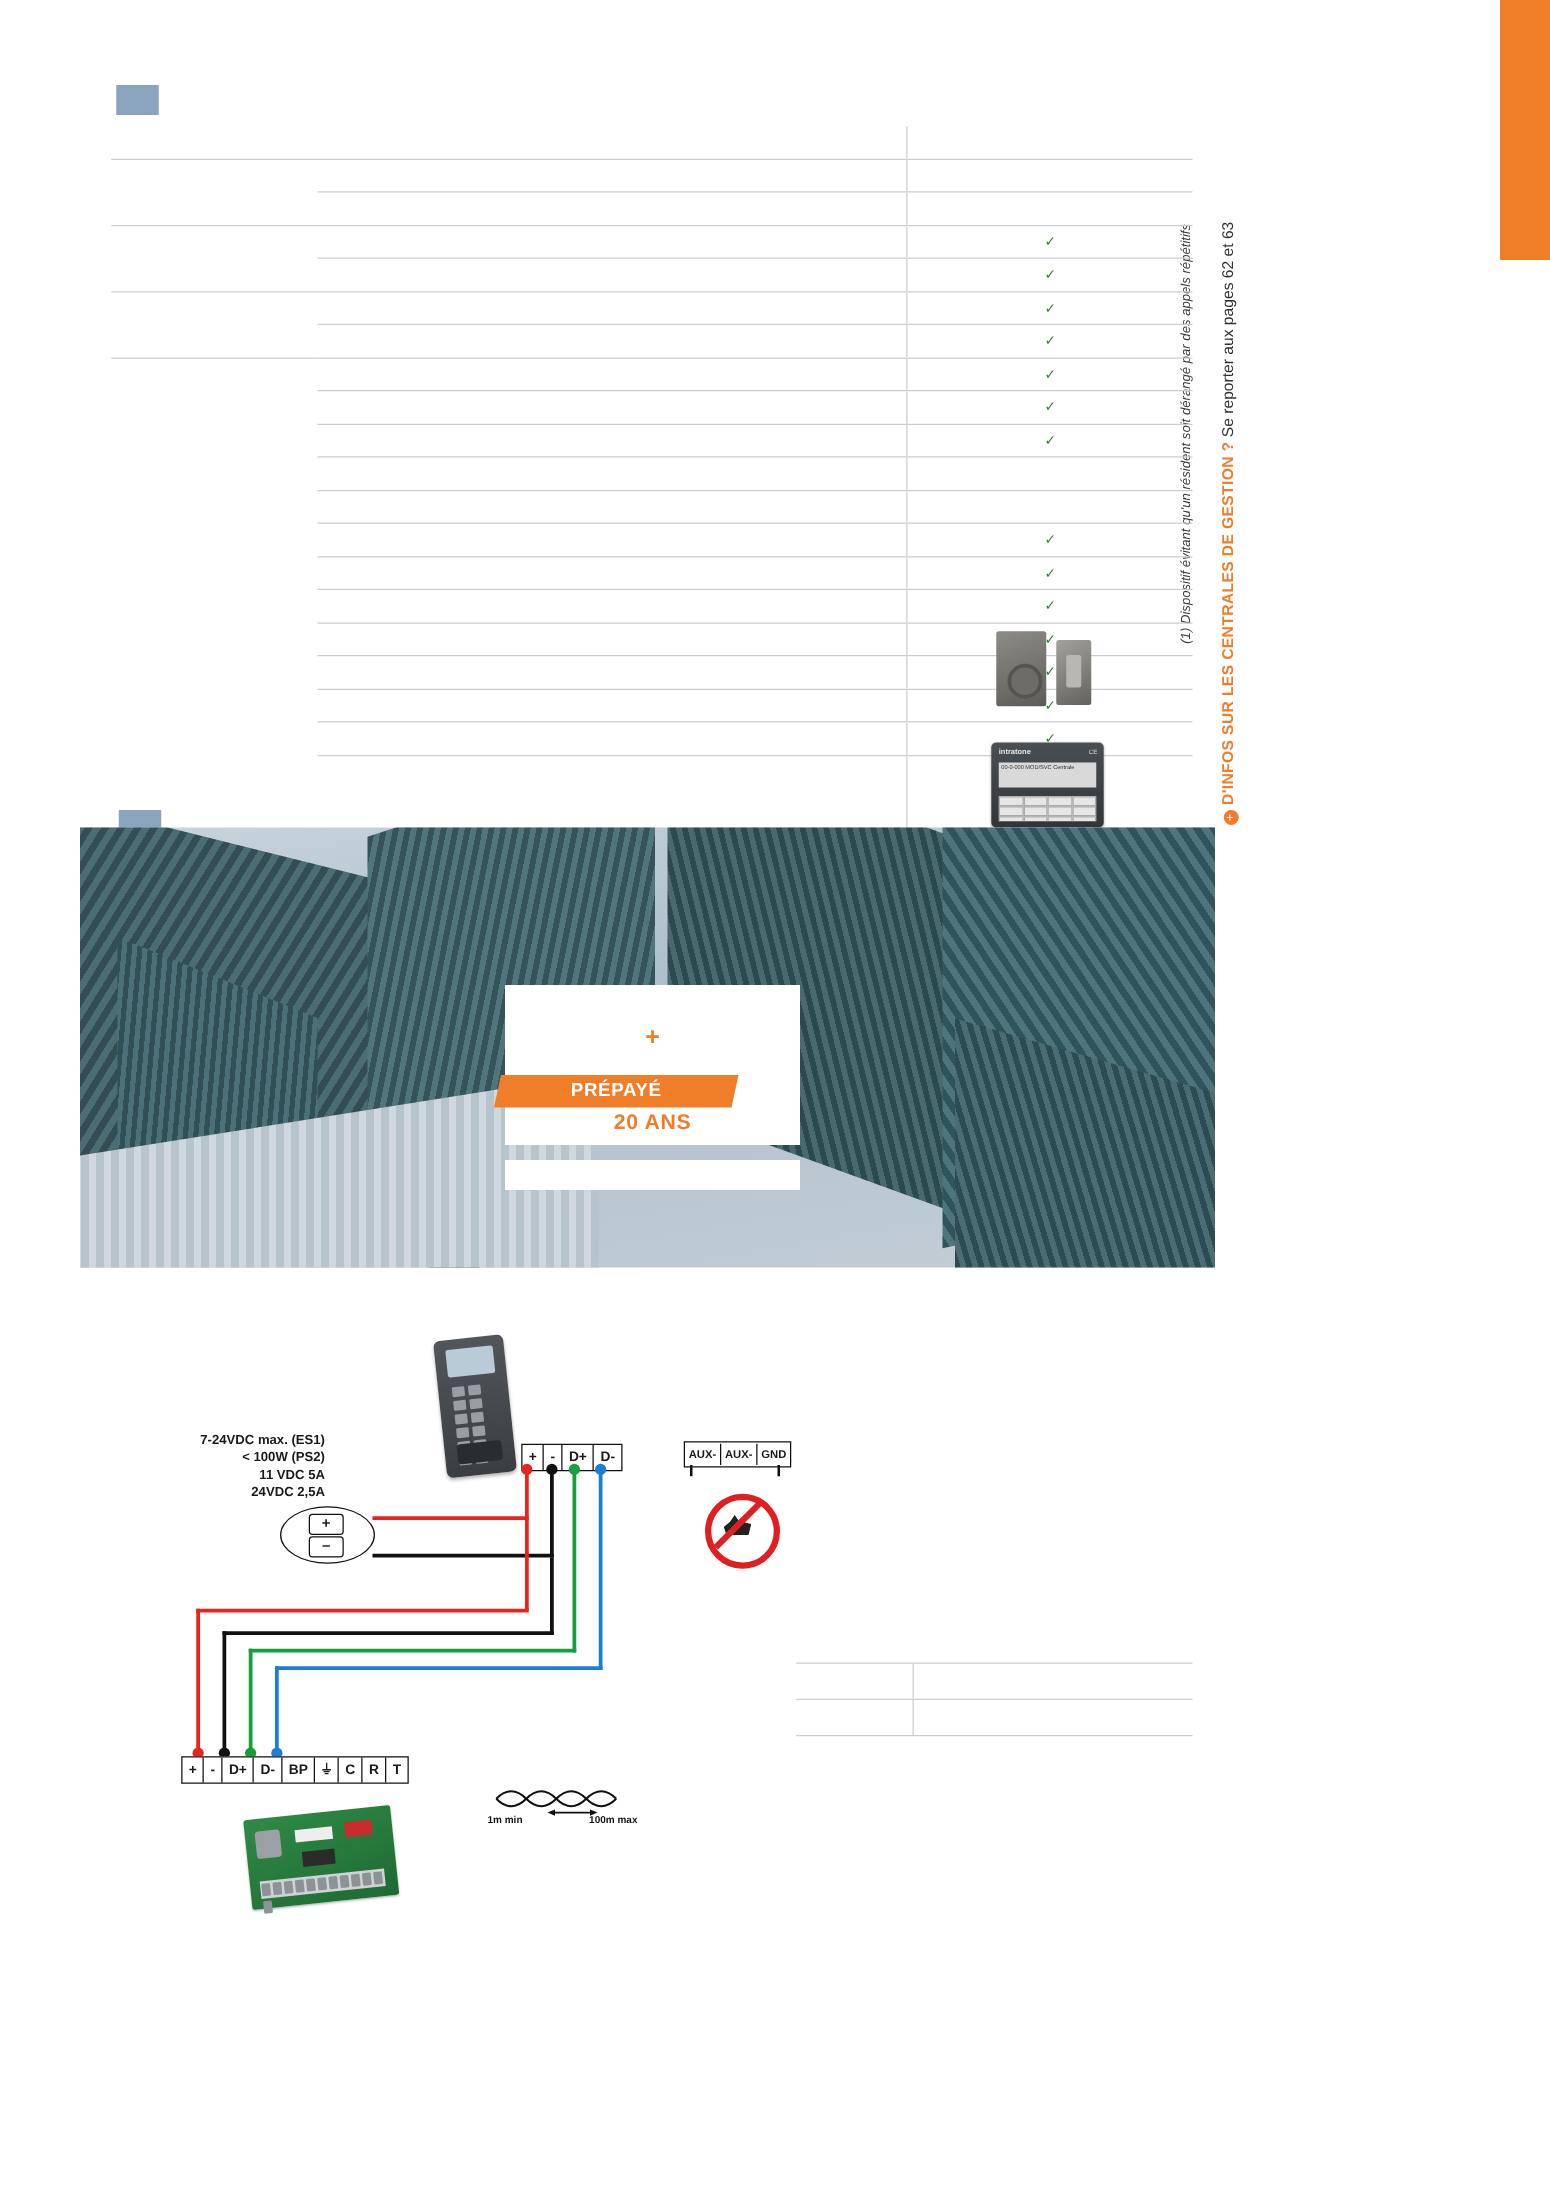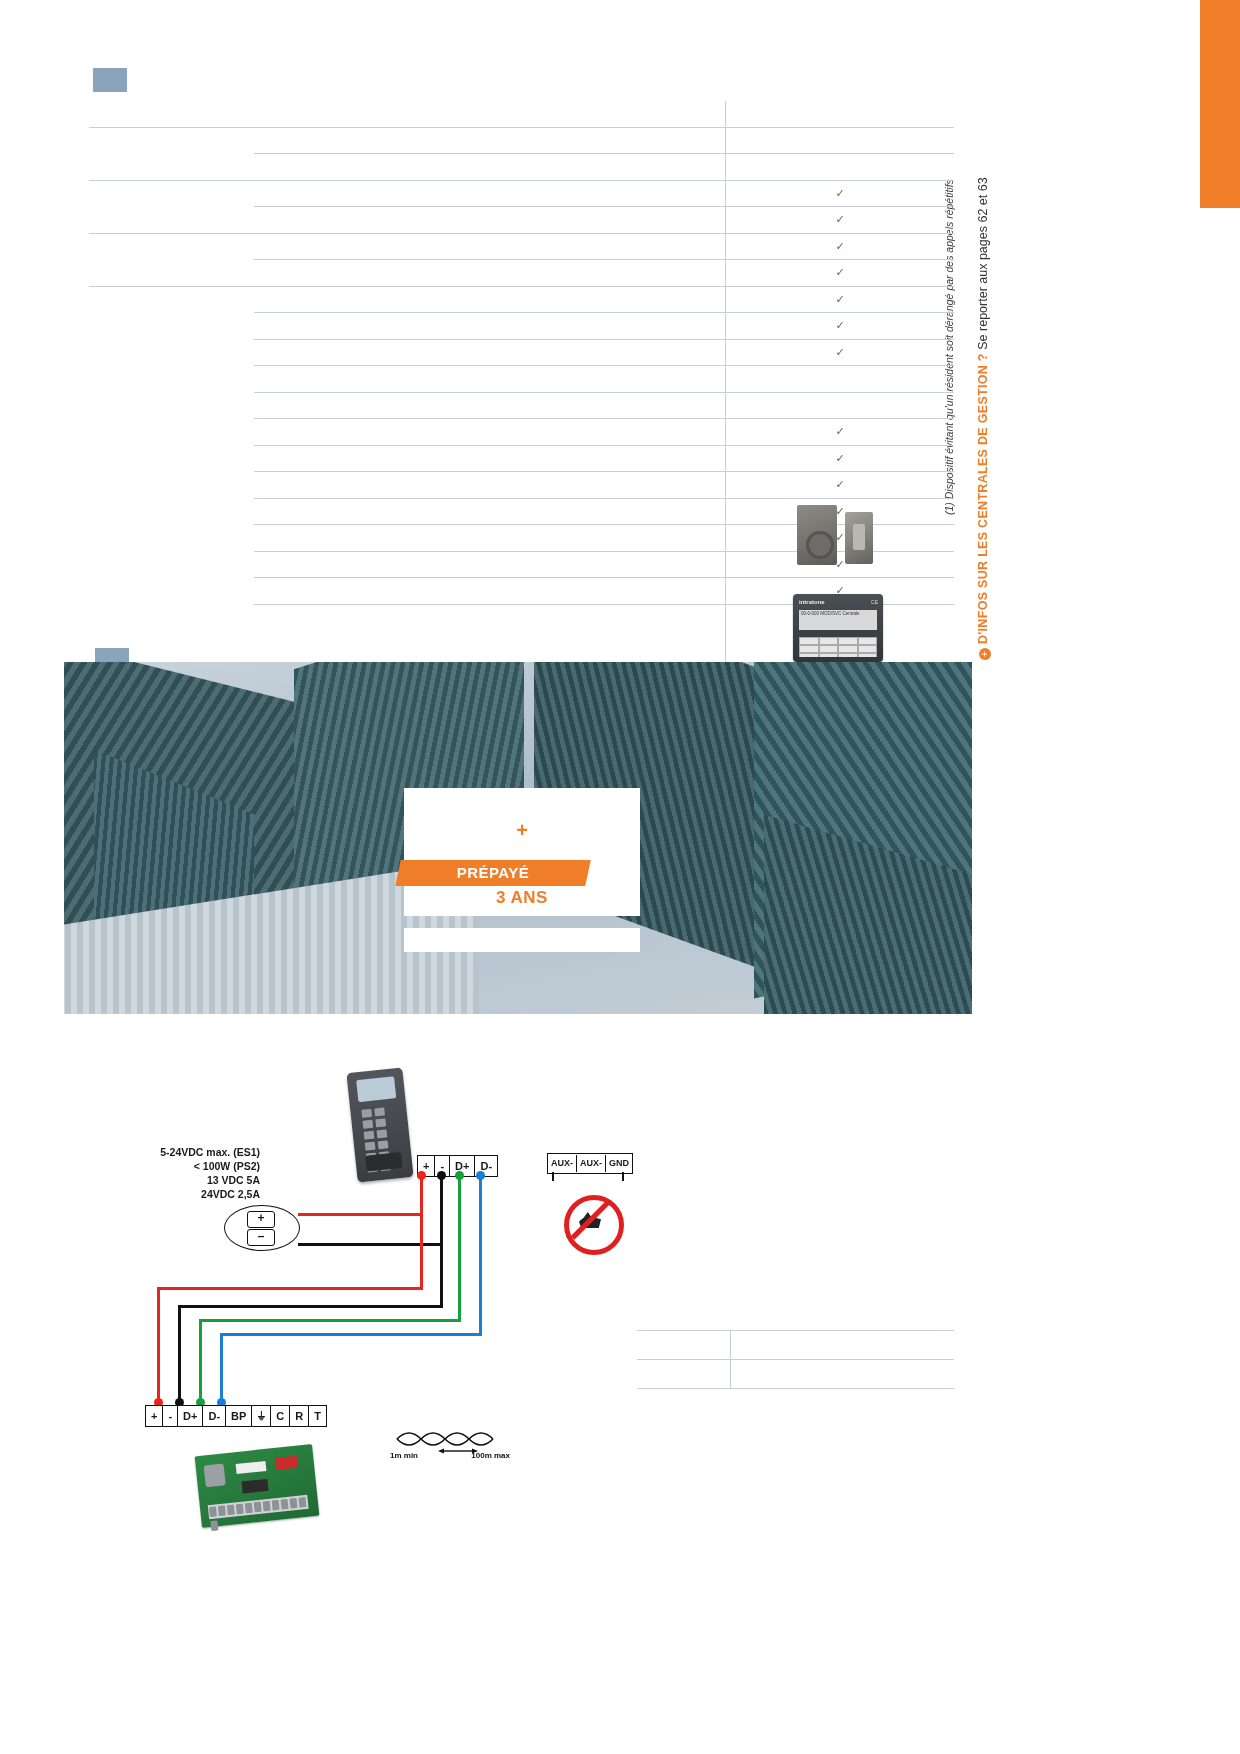--- a/index.html
+++ b/index.html
@@ -411,30 +411,30 @@
     <div class="bld bldE"></div>
     <div class="bld bldG"></div>
     <div class="bld bldF"></div>
   </div>
 
   <div class="card">
     <div class="plus">+</div>
     <div class="ribbon">
       <span>PRÉPAYÉ</span>
     </div>
-    <div class="yrs">3 ANS</div>
+    <div class="yrs">20 ANS</div>
   </div>
   <div class="card-foot"></div>
 
   <div class="diagram">
 
     <div class="labels">
-      <div>5-24VDC max. (ES1)</div>
+      <div>7-24VDC max. (ES1)</div>
       <div>&lt; 100W (PS2)</div>
-      <div>13 VDC 5A</div>
+      <div>11 VDC 5A</div>
       <div>24VDC 2,5A</div>
     </div>
 
     <div class="reader">
       <div class="scr"></div>
       <div class="pad">
         <i></i>
           <i></i>
           <i></i>
           <i></i>

